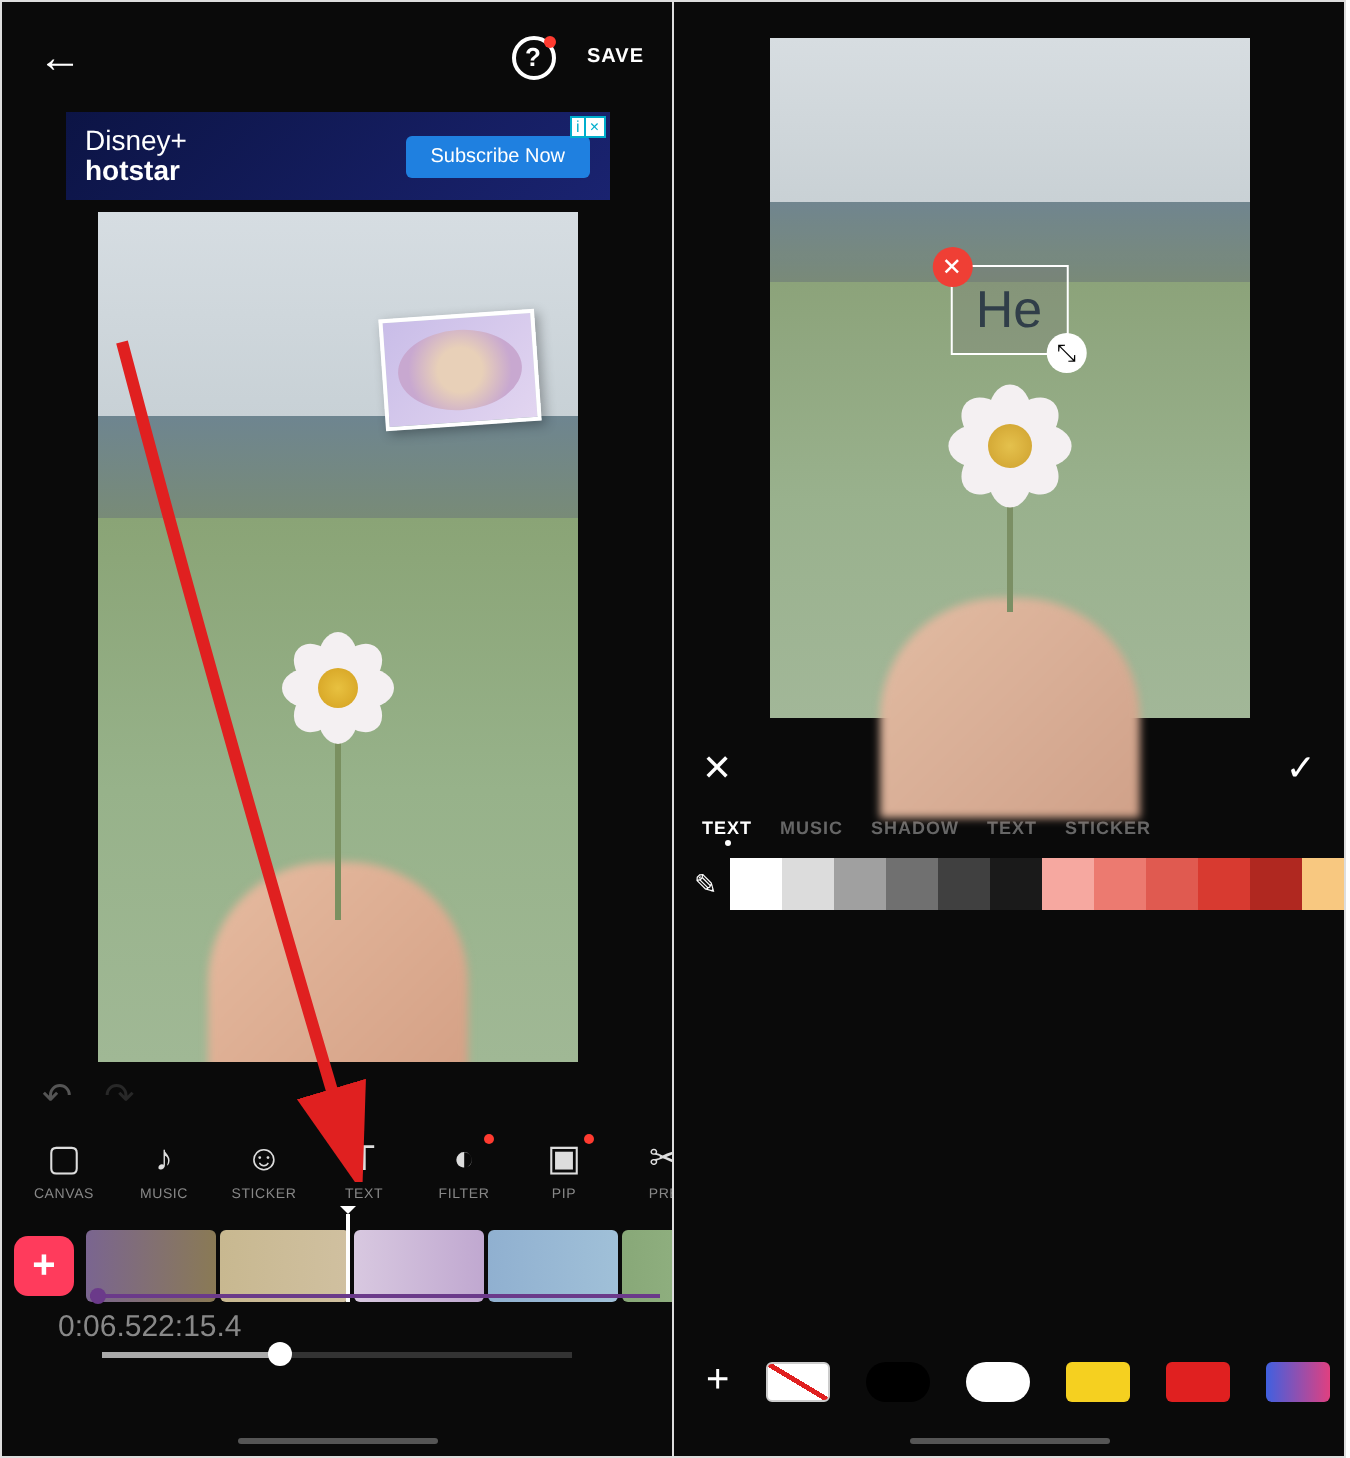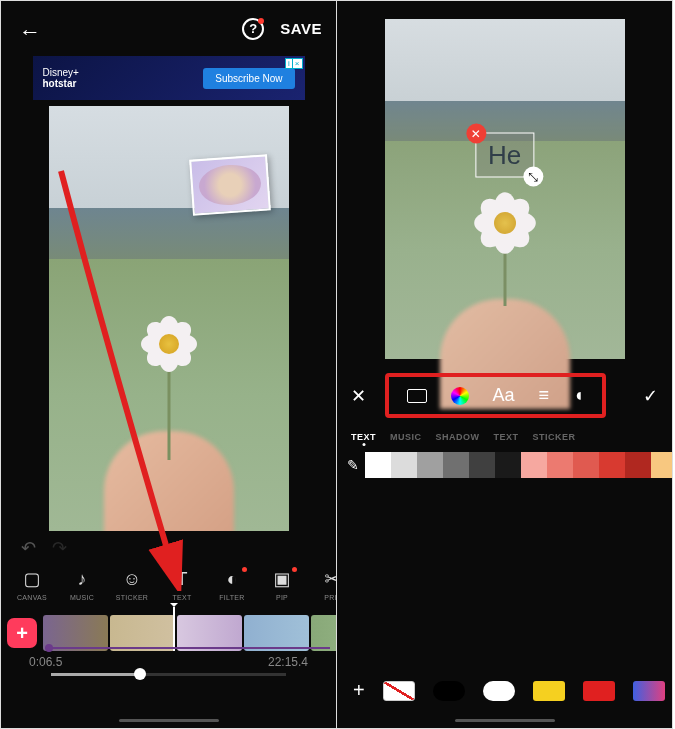--- a/index.html
+++ b/index.html
@@ -7,23 +7,23 @@
 .pane{height:729px;border:1px solid #ddd;position:relative;background:#0a0a0a;overflow:hidden}
 .pane.left{width:337px}
 .pane.right{width:337px;margin-left:-1px}
 
 
 .topbar{height:55px;display:flex;align-items:center;padding:0 14px 0 18px;position:relative}
 .back{color:#fff;font-size:22px}
 .top-spacer{flex:1}
 .help{width:22px;height:22px;border:2px solid #fff;border-radius:50%;display:flex;align-items:center;justify-content:center;color:#fff;font-size:13px;font-weight:bold;position:relative;margin-right:16px}
 .help .dot{position:absolute;top:-2px;right:-2px;width:6px;height:6px;background:#ff3b30;border-radius:50%}
-.save{color:#fff;font-size:15px;font-weight:bold;letter-spacing:0.5px}
+.save{color:#fff;font-size:10px;font-weight:bold;letter-spacing:0.5px}
 .ad{width:272px;height:44px;margin:0 auto 6px;background:linear-gradient(135deg,#0c1445,#1a2370);display:flex;align-items:center;padding:0 10px;position:relative}
-.ad-logo{color:#fff;font-size:10px;line-height:1.1}
+.ad-logo{color:#fff;font-size:14px;line-height:1.1}
 .ad-btn{margin-left:auto;background:#1f80e0;color:#fff;padding:5px 12px;border-radius:3px;font-size:10px}
 .ad-ctrl{position:absolute;top:2px;right:2px;font-size:8px;background:#fff;border:1px solid #00aecd;color:#00aecd;display:flex}
 .ad-ctrl span{padding:0 2px;border-left:1px solid #00aecd}
 .ad-ctrl span:first-child{border:none}
 .preview{width:240px;height:425px;margin:0 auto;background:linear-gradient(180deg,#a8b8c2 0%,#b0bfca 24%,#8ba57a 36%,#95af88 100%);position:relative;overflow:hidden}
 .sky{position:absolute;inset:0 0 64% 0;background:linear-gradient(180deg,#d6dde2,#c1cbd0)}
 .mountains{position:absolute;top:24%;left:0;right:0;height:14%;background:linear-gradient(180deg,#6e8590,#7a8c73)}
 .grass{position:absolute;top:36%;left:0;right:0;bottom:0;background:linear-gradient(180deg,#8aa476,#97b28a,#a0b895)}
 .flower{position:absolute;left:50%;top:56%;transform:translate(-50%,-50%);width:58px;height:58px}
 .petal{position:absolute;width:20px;height:28px;background:#f4f0f2;border-radius:50%;left:50%;top:50%;transform-origin:50% 100%}
@@ -55,21 +55,21 @@
 .clip{height:36px;flex:0 0 65px;margin-right:2px;background:linear-gradient(90deg,#7a6590,#8a7a55);border-radius:3px}
 .clip:nth-child(3){background:linear-gradient(90deg,#c8b890,#d0c0a0)}
 .clip:nth-child(4){background:linear-gradient(90deg,#d8c8e0,#c0a8d0)}
 .clip:nth-child(5){background:linear-gradient(90deg,#90b0d0,#a0c0d8)}
 .clip:nth-child(6){background:linear-gradient(90deg,#88a878,#98b888)}
 .playhead{position:absolute;left:172px;top:6px;width:2px;height:44px;background:#fff}
 .playhead::before{content:"";position:absolute;top:-4px;left:-3px;border:4px solid transparent;border-top-color:#fff}
 .audio-track{position:absolute;left:44px;right:6px;top:46px;height:2px;background:#6b3a8a}
 .audio-track::after{content:"";position:absolute;left:0;top:-3px;width:8px;height:8px;background:#6b3a8a;border-radius:50%}
 
-.time-row{display:flex;justify-content:space-between;padding:0 28px 2px;color:#888;font-size:12px}
+.time-row{display:flex;padding:0 28px 2px;color:#888;font-size:15px}
 .scrubber{height:3px;background:#333;margin:2px 50px 0;position:relative}
 .scrubber-fill{position:absolute;left:0;width:38%;height:100%;background:#aaa}
 .scrubber-knob{position:absolute;left:38%;top:-5px;width:12px;height:12px;background:#fff;border-radius:50%;transform:translateX(-50%)}
 .nav-indicator{width:100px;height:3px;background:#555;border-radius:2px;margin:3px auto}
 
 
 .preview2{width:240px;height:340px;margin:18px auto 0;background:linear-gradient(180deg,#c1cbd0 0%,#b0bfca 24%,#8aa476 36%,#97b28a 100%);position:relative;overflow:visible;filter:saturate(0.9)}
 .text-box{position:absolute;top:40%;left:50%;transform:translate(-50%,-50%);padding:6px 12px;background:rgba(120,120,120,0.3);border:1px solid #fff}
 .text-box-txt{color:#2f3e4a;font-size:26px;font-weight:500}
 .handle-close{position:absolute;top:-10px;left:-10px;width:20px;height:20px;background:#ff3b30;border-radius:50%;display:flex;align-items:center;justify-content:center;color:#fff;font-size:12px}
@@ -227,31 +227,20 @@
     </div>
     <div class="text-box">
       <span class="text-box-txt">He</span>
       <div class="handle-close">✕</div>
       <div class="handle-resize">⤡</div>
     </div>
   </div>
 
   <div class="text-editbar">
     <div class="teb-x">✕</div>
-    <div class="teb-group" id="teb-group">
-        <div class="teb-ic">
-          <span style="width:20px;height:14px;border:1.5px solid #fff;border-radius:2px;display:inline-block"></span>
-        </div>
-        <div class="teb-ic">
-          <span style="width:18px;height:18px;border-radius:50%;background:conic-gradient(red,yellow,lime,cyan,blue,magenta,red);display:inline-block"></span>
-        </div>
-        <div class="teb-ic">Aa</div>
-        <div class="teb-ic">≡</div>
-        <div class="teb-ic">◖</div>
-      </div>
     <div class="teb-check">✓</div>
   </div>
 
   <div class="subtabs" id="subtabs">
       <span class="active">TEXT</span>
       <span>MUSIC</span>
       <span>SHADOW</span>
       <span>TEXT</span>
       <span>STICKER</span>
     </div>

